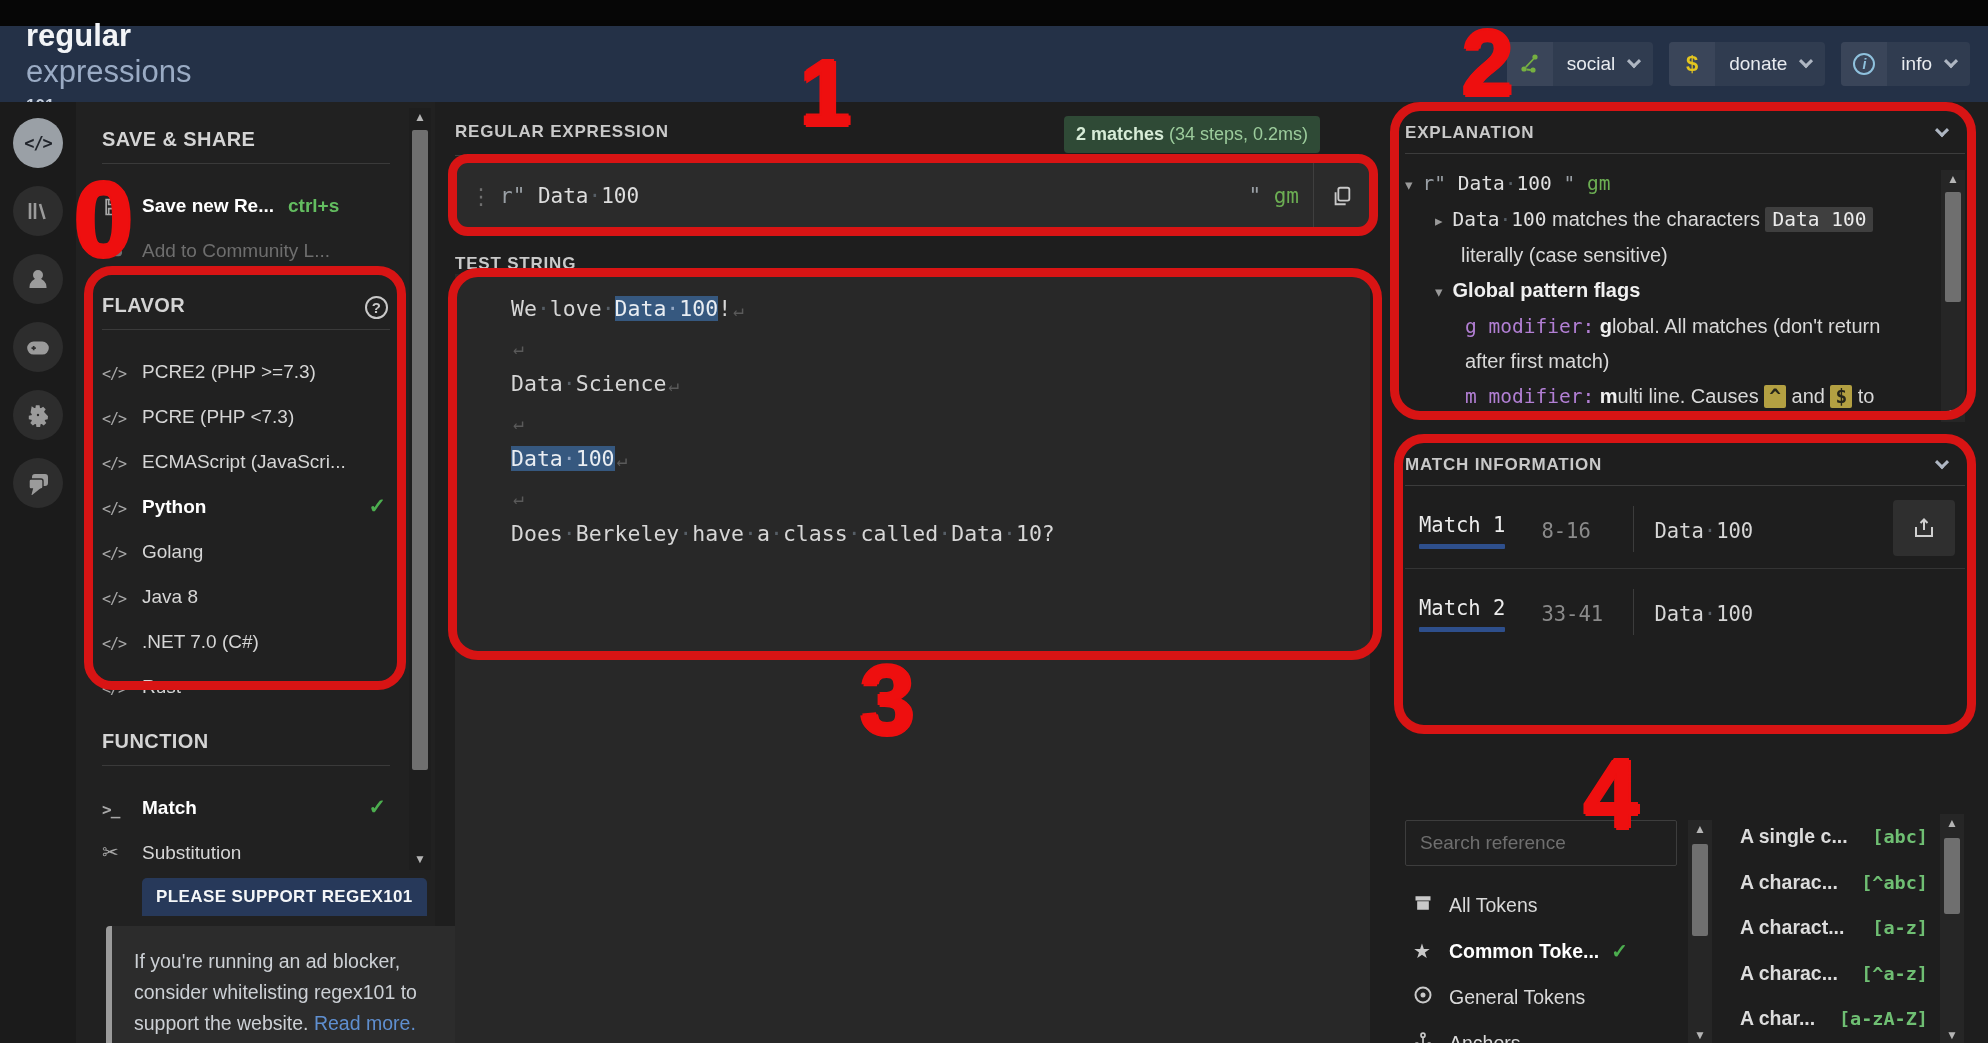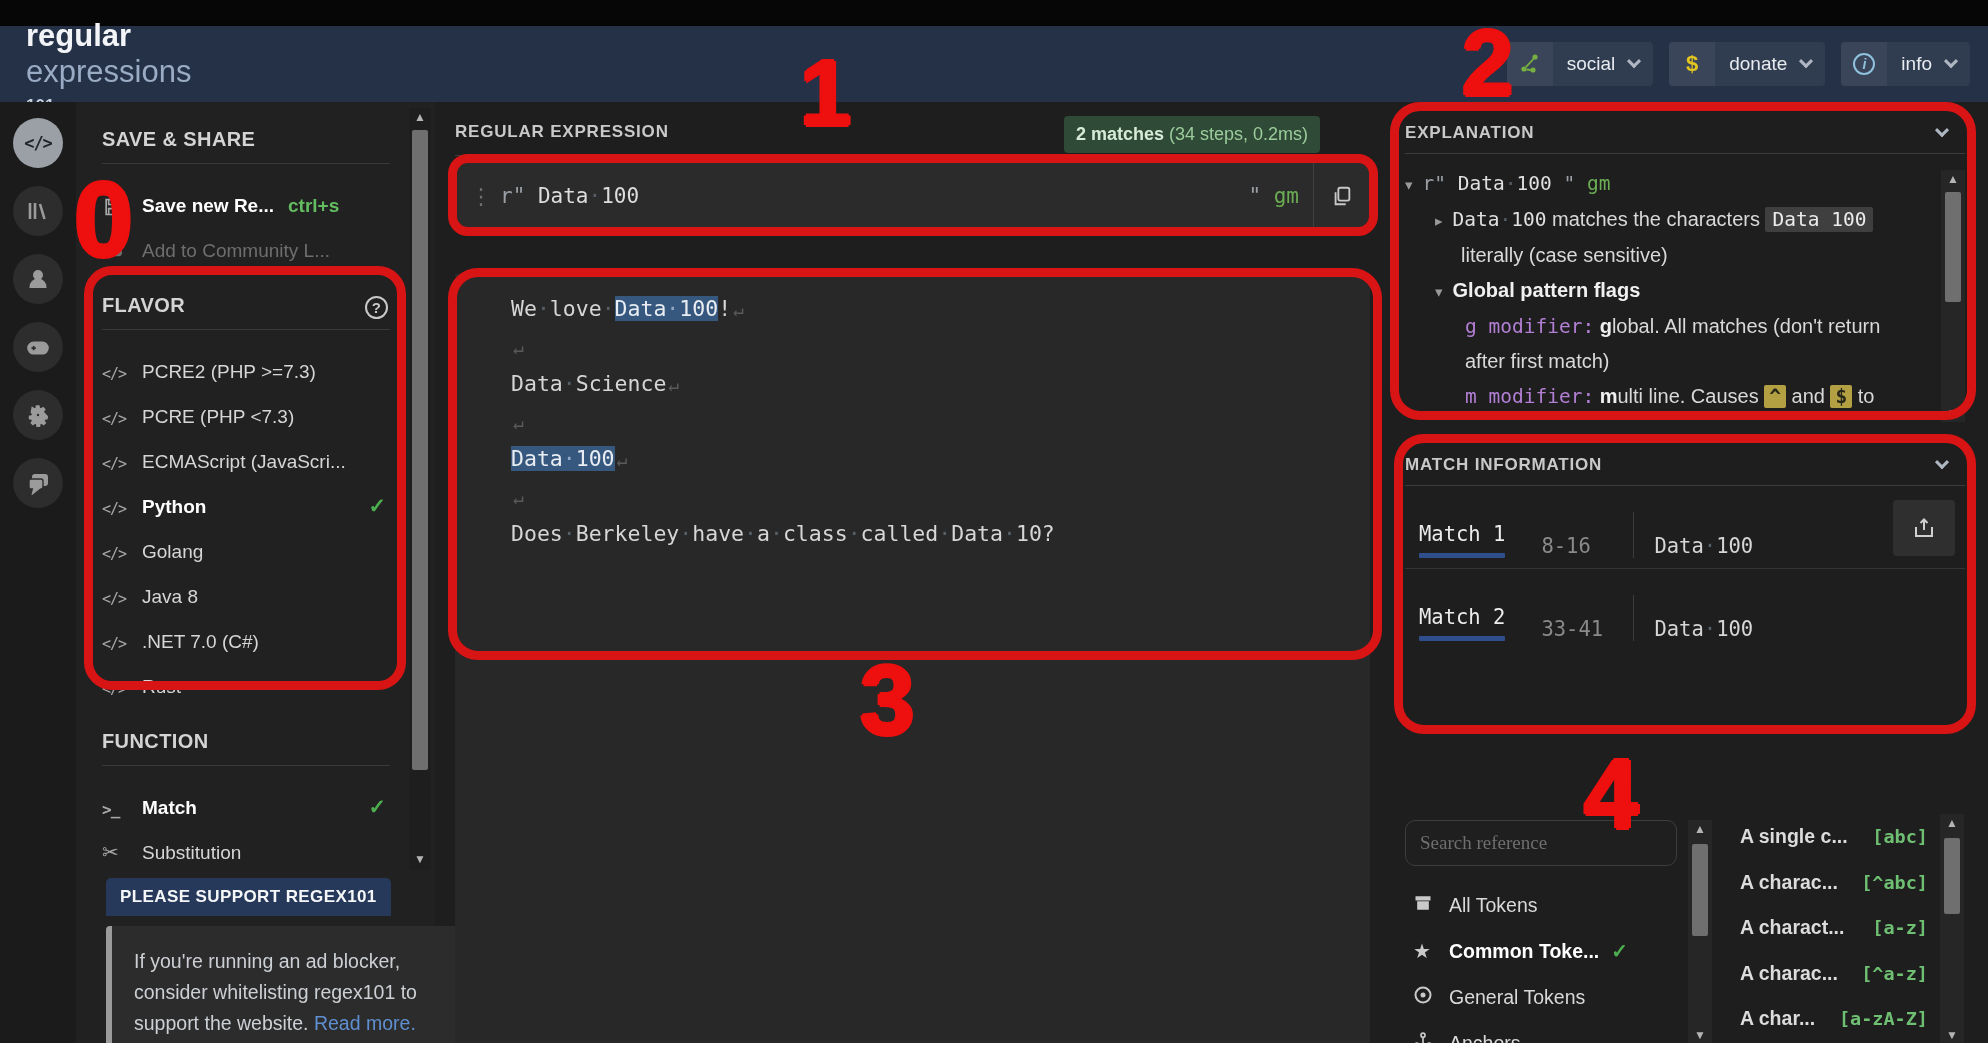--- a/index.html
+++ b/index.html
@@ -52,21 +52,21 @@
   .side-item .termic { font-family:"DejaVu Sans Mono", monospace; font-size:16px; font-weight:bold; letter-spacing:-1px; }
   .side-group { padding-top:8px; padding-bottom:6px; }
   .partial-row { height:12px; overflow:hidden; }
 
   .side-scroll { position:absolute; right:4px; top:6px; width:22px; height:762px; background:#1e1e1e; }
   .sthumb { position:absolute; left:3px; width:16px; background:#6f6f6f; border-radius:2px; }
   .sarrow { position:absolute; left:0; width:22px; text-align:center; color:#b5b5b5; font-size:12px; }
 
   .support { position:absolute; left:30px; top:776px; width:330px; }
   .support-badge { display:inline-block; background:#27395a; color:#f4f6f8; font-size:17px; font-weight:bold;
-                   letter-spacing:0.4px; padding:9px 14px; border-radius:5px 5px 0 0; }
+                   letter-spacing:0.4px; padding:9px 14px; border-radius:5px 5px 0 0;margin-left:36px; }
   .support-box { margin-top:10px; width:392px; background:#2c2c2c; border-left:6px solid #9b9b9b;
                  border-radius:4px; padding:20px 22px; font-size:19.5px; color:#ccd0d5; line-height:1.58; }
   .support-box a { color:#5f8fd0; text-decoration:none; cursor:pointer; }
 
   
   .mainhead { position:absolute; left:455px; top:112px; width:890px; height:44px; border-bottom:1px solid #3c3c3c; }
   .sec-title { font-size:17px; font-weight:bold; letter-spacing:0.8px; color:#c9c9c9; padding-top:10px; }
   .match-badge { position:absolute; right:25px; top:4px; background:#2f4a36; border-radius:4px;
                  padding:8px 12px; font-size:18px; color:#9ccc9c; }
   .match-badge b { color:#d7ecd7; }
@@ -107,34 +107,34 @@
   .k-mono-dim { color:#9aa0a6; }
   .k-mono-green { color:#6cae53; }
   .k-mono-purple { color:#b27fd4; }
   .k-bold { font-weight:bold; color:#f0f0f0; }
   .k-chip { background:#3f3f3f; color:#ececec; padding:1px 7px; border-radius:2px; }
   .k-ychip { background:#b3a042; color:#26261a; padding:0 5px; border-radius:2px; font-weight:bold; }
 
   .vscroll { position:absolute; width:24px; background:#262626; }
   .vscroll .sthumb { left:4px; }
 
-  .mi-row { display:flex; align-items:flex-end; padding:18px 0 0 14px; height:72px; }
+  .mi-row { display:flex; align-items:center; padding:18px 0 0 14px; height:72px; }
   .mi-label { font-family:"DejaVu Sans Mono", monospace; font-size:20.5px; color:#ececec; }
   .mi-label .bar { height:5px; background:#2e4f8c; margin-top:7px; border-radius:1px; }
   .mi-range { font-family:"DejaVu Sans Mono", monospace; font-size:20.5px; color:#8a8a8a; margin-left:36px; width:86px; }
   .mi-div { width:1px; height:46px; background:#3c3c3c; margin:-4px 20px 0 6px; }
   .mi-value { font-family:"DejaVu Sans Mono", monospace; font-size:20.5px; color:#d6d6d6; }
   .mi-sep { height:1px; background:#343434; margin-top:10px; }
   .exportbtn { position:absolute; right:10px; top:56px; width:62px; height:56px; background:#2f2f2f;
                border-radius:4px; display:flex; align-items:center; justify-content:center;
                color:#d0d0d0; cursor:pointer; }
 
   .qr-search { position:absolute; left:0; top:56px; width:272px; height:46px; background:#1f1f1f;
-               border:1px solid #3d3d3d; border-radius:10px; color:#d0d0d0; font-size:19px; padding:0 14px;
-               font-family:Liberation Serif, serif; }
+               border:1px solid #3d3d3d; border-radius:2px; color:#d0d0d0; font-size:19px; padding:0 14px;
+               font-family:Liberation Sans, sans-serif; }
   .qr-search::placeholder { color:#6f6f6f; }
   .qr-cats { position:absolute; left:0; top:118px; width:272px; }
   .qr-cat { display:flex; align-items:center; height:46px; font-size:19.5px; color:#d9d9d9; cursor:pointer; }
   .qr-cat .cicon { width:44px; padding-left:8px; color:#c9c9c9; font-size:19px; }
   .qr-cat.sel .clabel { font-weight:bold; color:#ffffff; }
   .qr-cat .check { color:#4cae4f; font-size:20px; font-weight:bold; margin-left:12px; }
   .qr-tokens { position:absolute; left:335px; top:50px; width:188px;font-weight:bold; }
   .qr-token { display:flex; align-items:center; justify-content:space-between; height:45.5px; cursor:pointer; }
   .qr-token .tdesc { font-size:19.5px; color:#dcdcdc; }
   .qr-token .tcode { font-family:"DejaVu Sans Mono", monospace; font-size:18.5px; color:#6fbf73; }
@@ -369,20 +369,23 @@
     <span class="rx dim">" </span>
     <span class="rx flags">gm</span>
     <span class="copybtn">
       <svg width="22" height="24" viewBox="0 0 24 24">
           <rect x="8" y="3" width="12" height="14" rx="2" fill="none" stroke="#c9c9c9" stroke-width="2"></rect>
           <path d="M5 8v13h11" fill="none" stroke="#c9c9c9" stroke-width="2"></path>
         </svg>
     </span>
   </div>
 
+  <div class="teststring-head">
+    <div class="sec-title">TEST STRING</div>
+  </div>
   <div class="editor" id="test-editor">
       <div class="tline"><span>We<span class="sdot">·</span>love<span class="sdot">·</span></span><span class="hl">Data<span class="sdot">·</span>100</span><span>!</span><span class="ret">↵</span></div>
       <div class="tline"><span class="ret">↵</span></div>
       <div class="tline"><span>Data<span class="sdot">·</span>Science</span><span class="ret">↵</span></div>
       <div class="tline"><span class="ret">↵</span></div>
       <div class="tline"><span class="hl">Data<span class="sdot">·</span>100</span><span class="ret">↵</span></div>
       <div class="tline"><span class="ret">↵</span></div>
       <div class="tline"><span>Does<span class="sdot">·</span>Berkeley<span class="sdot">·</span>have<span class="sdot">·</span>a<span class="sdot">·</span>class<span class="sdot">·</span>called<span class="sdot">·</span>Data<span class="sdot">·</span>10?</span></div>
     </div>
 

